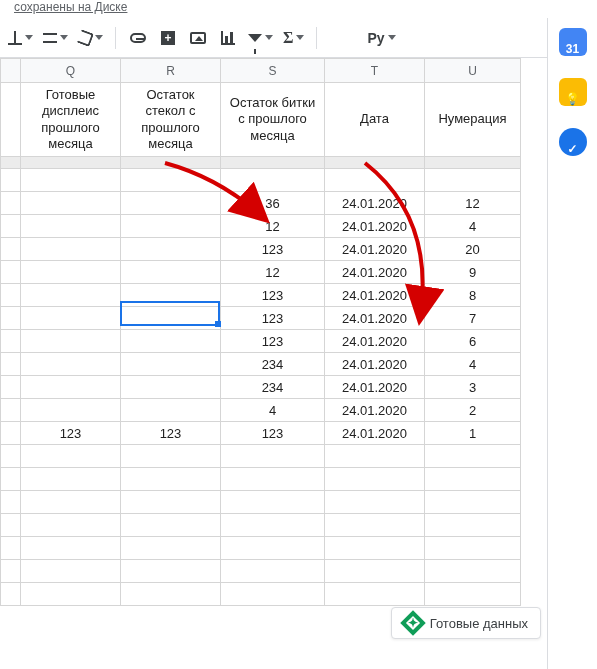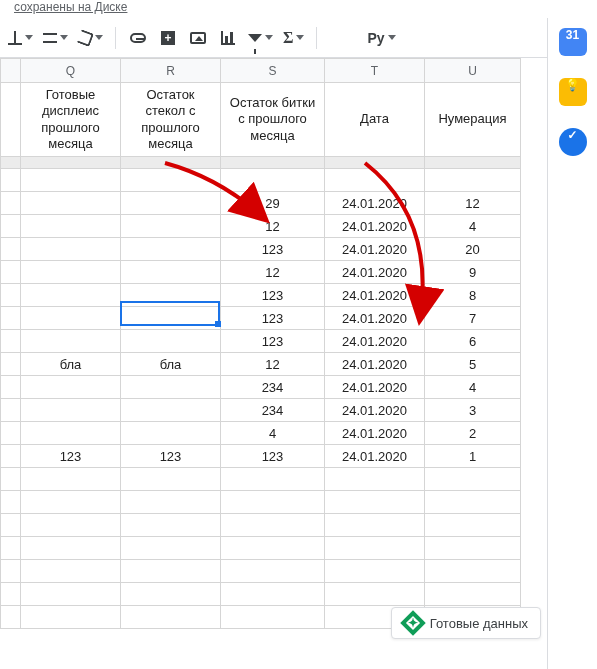--- a/index.html
+++ b/index.html
@@ -86,21 +86,21 @@
 
   
   .sidepanel {
     position: absolute; right: 0; top: 18px; bottom: 0; width: 50px;
     border-left: 1px solid #dadce0; background: #fff;
     display: flex; flex-direction: column; align-items: center;
     padding-top: 10px; gap: 22px;
   }
   .side-ic {
     width: 28px; height: 28px; border-radius: 6px;
-    display: flex; align-items: flex-start; justify-content: center;
+    display: flex; align-items: flex-end; justify-content: center;
     font-size: 12px; font-weight: bold; color: #fff; cursor: pointer;
   }
   .side-cal  { background: #4285f4; }
   .side-keep { background: #fbbc04; }
   .side-task { background: #1a73e8; border-radius: 50%; }
 
   
   .explore-pill {
     position: absolute; right: 56px; bottom: 8px;
     display: flex; align-items: center; gap: 8px;
@@ -215,21 +215,21 @@
             <td></td>
             <td></td>
             <td></td>
             <td></td>
             <td></td>
           </tr>
           <tr>
             <td></td>
             <td></td>
             <td></td>
-            <td>29</td>
+            <td>36</td>
             <td>24.01.2020</td>
             <td>12</td>
           </tr>
           <tr>
             <td></td>
             <td></td>
             <td></td>
             <td>12</td>
             <td>24.01.2020</td>
             <td>4</td>
@@ -266,28 +266,20 @@
             <td>24.01.2020</td>
             <td>7</td>
           </tr>
           <tr>
             <td></td>
             <td></td>
             <td></td>
             <td>123</td>
             <td>24.01.2020</td>
             <td>6</td>
-          </tr>
-          <tr>
-            <td></td>
-            <td>бла</td>
-            <td>бла</td>
-            <td>12</td>
-            <td>24.01.2020</td>
-            <td>5</td>
           </tr>
           <tr>
             <td></td>
             <td></td>
             <td></td>
             <td>234</td>
             <td>24.01.2020</td>
             <td>4</td>
           </tr>
           <tr>

